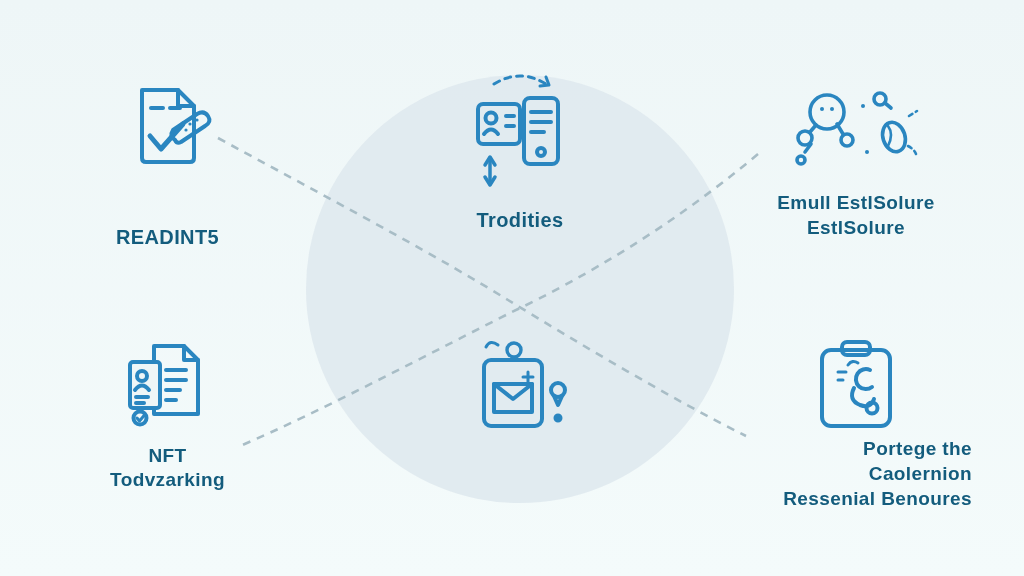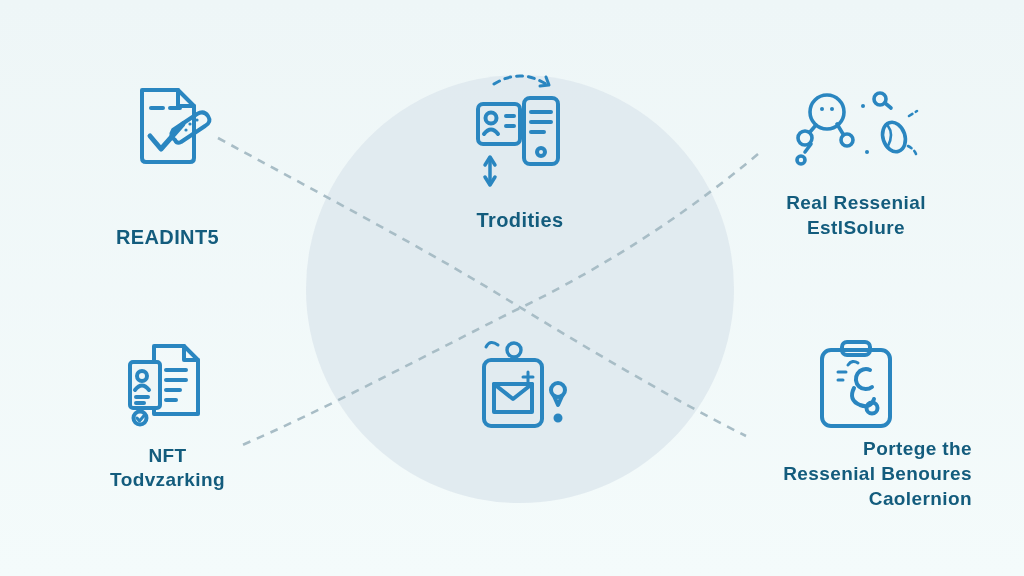--- a/index.html
+++ b/index.html
@@ -119,21 +119,21 @@
         </g>
         <g fill="currentColor">
           <circle cx="31" cy="27" r="2"></circle>
             <circle cx="41" cy="27" r="2"></circle>
           <circle cx="72" cy="24" r="2"></circle>
             <circle cx="76" cy="70" r="2"></circle>
         </g>
       </svg>
     </span>
     <div class="label">
-      <div>Real Ressenial</div>
+      <div>Emull EstlSolure</div>
       <div>EstlSolure</div>
     </div>
   </div>
 
   <div class="item item-4">
     <span class="icon">
       <svg viewBox="0 0 100 92">
         <g fill="none" stroke="currentColor" stroke-width="4" stroke-linecap="round" stroke-linejoin="round">
           <path d="M36 6 h30 l14 14 v54 H36 z"></path>
           <path d="M66 6 v14 h14"></path>
@@ -180,18 +180,18 @@
           <path d="M24 36 h8 M24 44 h5" stroke-width="3"></path>
           <path d="M56 34 a10 10 0 1 0 2 17"></path>
           <path d="M40 52 q-6 12 6 17 q11 4 14 -6"></path>
           <circle cx="58" cy="72" r="5.5"></circle>
           <path d="M34 29 q4 -6 10 -2" stroke-width="3"></path>
         </g>
       </svg>
     </span>
     <div class="label">
       <div>Portege the</div>
+      <div>Caolernion</div>
       <div>Ressenial Benoures</div>
-      <div>Caolernion</div>
     </div>
   </div>
 
 </div>
 
 </body></html>

